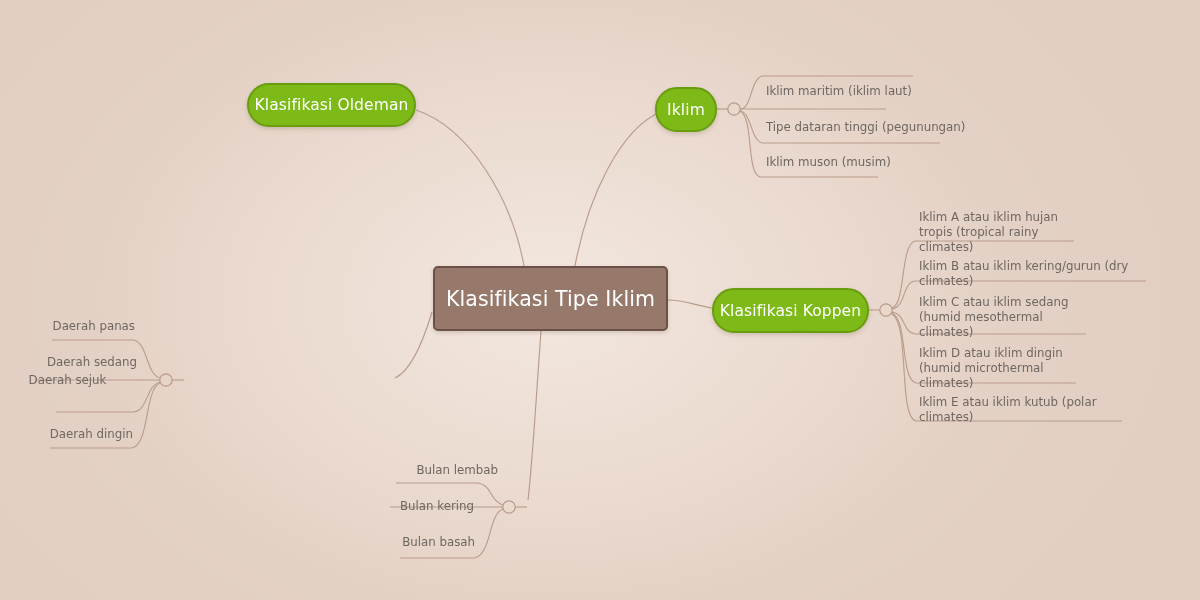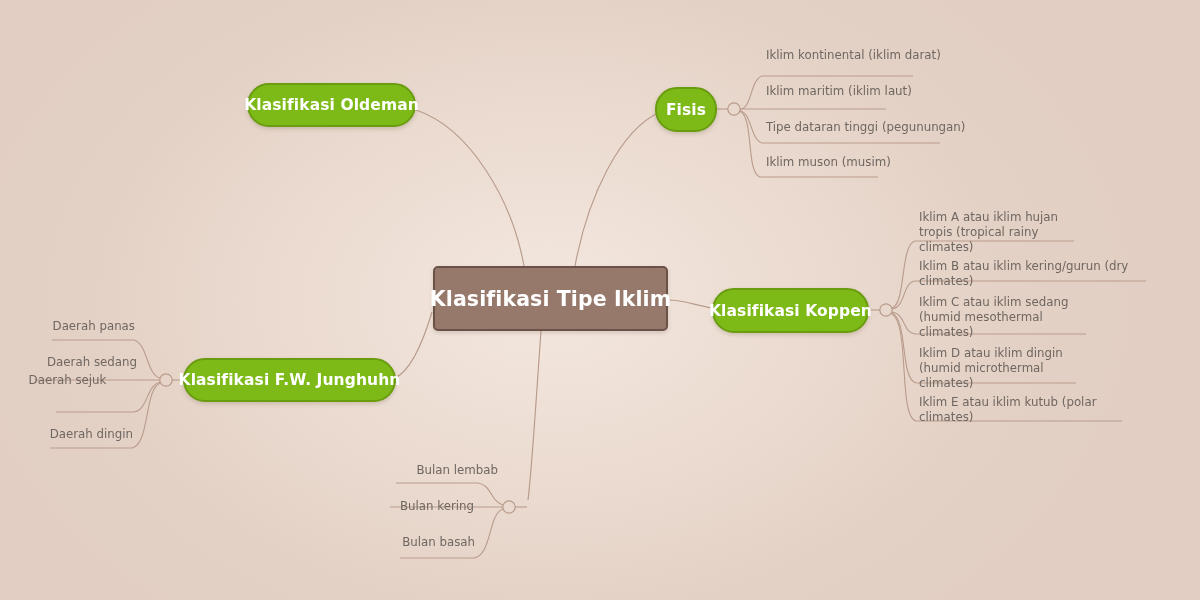--- a/index.html
+++ b/index.html
@@ -33,21 +33,20 @@
   
   .node {
     position: absolute;
     box-sizing: border-box;
     display: flex;
     align-items: center;
     justify-content: center;
     white-space: nowrap;
     color: #ffffff;
     letter-spacing: .1px;
-    font-weight: bold;
   }
   .node-root {
     border-radius: 5px;
     background: #96796b;
     border: 2.5px solid #6b5248;
     font-size: 20.5px;
     box-shadow: 0 2px 4px rgba(90,62,48,.18);
   }
   .node-branch {
     border-radius: 22px;
@@ -126,33 +125,29 @@
 
   <div class="node node-root" style="left:433px; top:266px; width:235px; height:65px;">
     <span>Klasifikasi Tipe Iklim</span>
   </div>
 
   <div class="node node-branch" style="left:247px; top:83px; width:169px; height:44px;">
     <span>Klasifikasi Oldeman</span>
   </div>
 
   <div class="node node-branch" style="left:655px; top:87px; width:62px; height:45px;">
-    <span>Fisis</span>
+    <span>Iklim</span>
   </div>
 
   <div class="node node-branch" style="left:712px; top:288px; width:157px; height:45px;">
     <span>Klasifikasi Koppen</span>
   </div>
 
-  <div class="node node-branch" style="left:183px; top:358px; width:213px; height:44px;">
-    <span>Klasifikasi F.W. Junghuhn</span>
-  </div>
 
 
-  <div class="leaf right" style="left:766px; top:48px; width:200px;">Iklim kontinental (iklim darat)</div>
   <div class="leaf right" style="left:766px; top:84px; width:200px;">Iklim maritim (iklim laut)</div>
   <div class="leaf right" style="left:766px; top:120px; width:220px;">Tipe dataran tinggi (pegunungan)</div>
   <div class="leaf right" style="left:919px; top:210px; width:160px;">Iklim A atau iklim hujan tropis (tropical rainy climates)</div>
 
   <div class="leaf right" style="left:766px; top:155px; width:200px;">Iklim muson (musim)</div>
   <div class="leaf right" style="left:919px; top:259px; width:230px;">Iklim B atau iklim kering/gurun (dry climates)</div>
   <div class="leaf right" style="left:919px; top:295px; width:170px;">Iklim C atau iklim sedang (humid mesothermal climates)</div>
   <div class="leaf right" style="left:919px; top:346px; width:162px;">Iklim D atau iklim dingin (humid microthermal climates)</div>
   <div class="leaf right" style="left:919px; top:395px; width:210px;">Iklim E atau iklim kutub (polar climates)</div>
 

